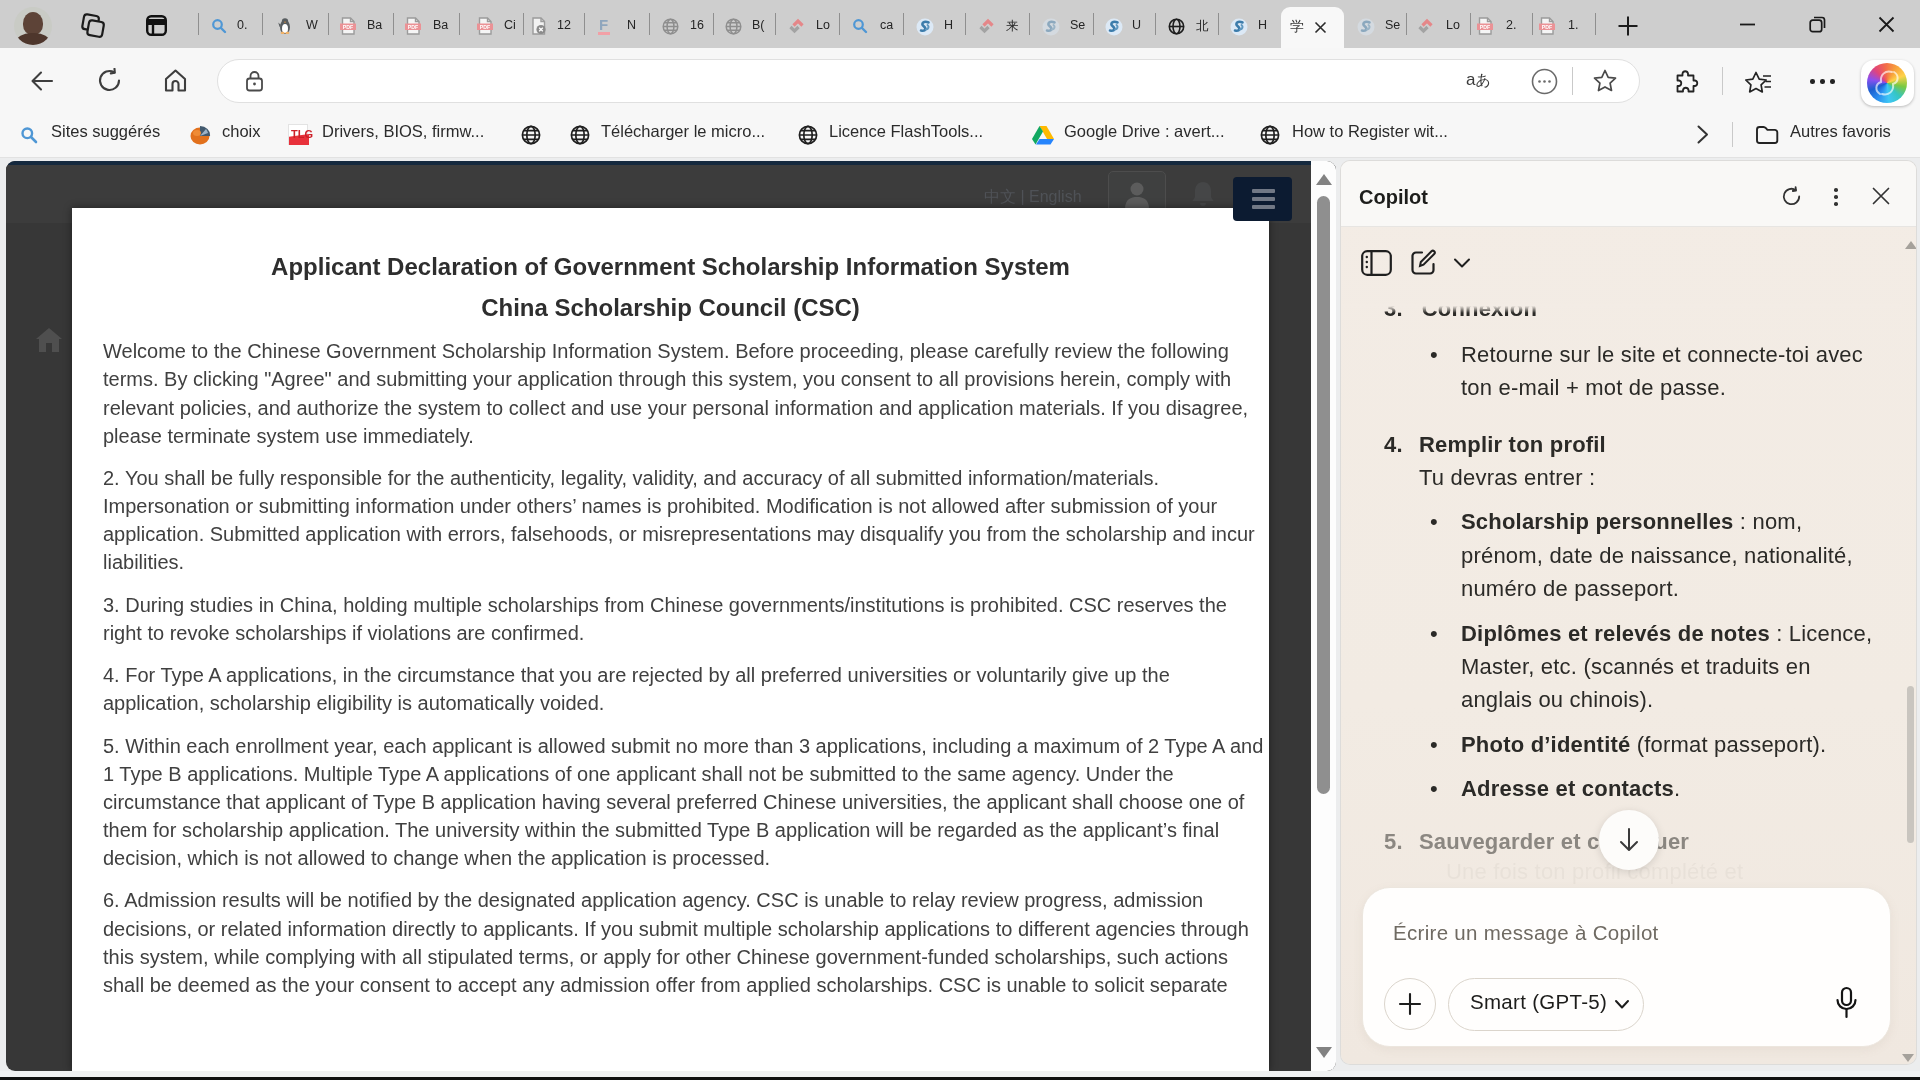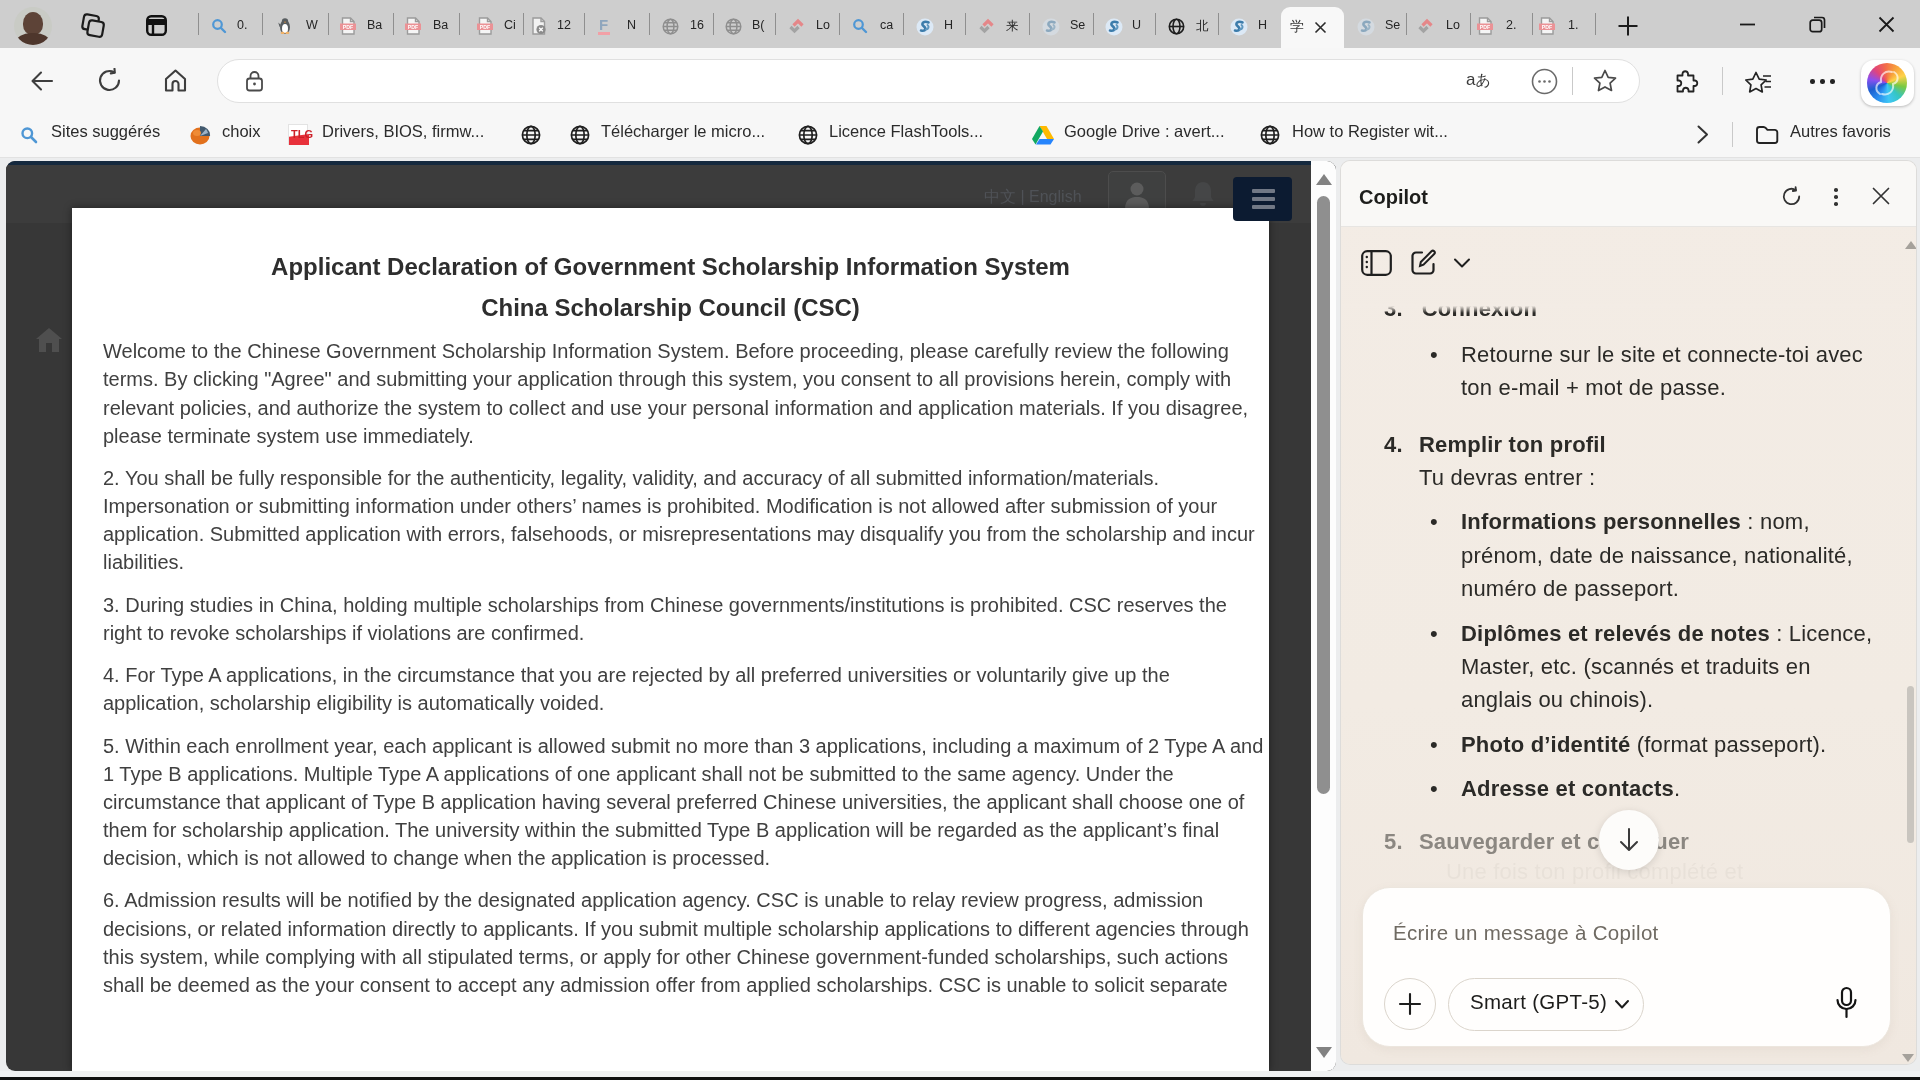--- a/index.html
+++ b/index.html
@@ -465,21 +465,21 @@
       <div class="ctxt cbold cbig" style="left:43px;top:-4.5px;position:absolute;">3.&nbsp;&nbsp;&nbsp;Connexion</div>
       <div class="abs" style="left:0;top:0;width:560px;height:9px;background:linear-gradient(180deg,#f3ece5 20%,rgba(243,236,229,0));"></div>
     </div>
     <div class="ctxt cbig" style="left:89px;top:185px;">•</div>
     <div class="ctxt cbig" style="left:120px;top:185px;">Retourne sur le site et connecte-toi avec</div>
     <div class="ctxt cbig" style="left:120px;top:218.4px;">ton e-mail + mot de passe.</div>
     <div class="ctxt cbold cbig" style="left:43px;top:274.6px;">4.</div>
     <div class="ctxt cbold cbig" style="left:78px;top:274.6px;">Remplir ton profil</div>
     <div class="ctxt cbig" style="left:78px;top:307.9px;">Tu devras entrer :</div>
     <div class="ctxt cbig" style="left:89px;top:352.4px;">•</div>
-    <div class="ctxt cbig" style="left:120px;top:352.4px;"><b>Informations personnelles</b> : nom,</div>
+    <div class="ctxt cbig" style="left:120px;top:352.4px;"><b>Scholarship personnelles</b> : nom,</div>
     <div class="ctxt cbig" style="left:120px;top:385.7px;">prénom, date de naissance, nationalité,</div>
     <div class="ctxt cbig" style="left:120px;top:419px;">numéro de passeport.</div>
     <div class="ctxt cbig" style="left:89px;top:463.5px;">•</div>
     <div class="ctxt cbig" style="left:120px;top:463.5px;"><b>Diplômes et relevés de notes</b> : Licence,</div>
     <div class="ctxt cbig" style="left:120px;top:496.8px;">Master, etc. (scannés et traduits en</div>
     <div class="ctxt cbig" style="left:120px;top:530.1px;">anglais ou chinois).</div>
     <div class="ctxt cbig" style="left:89px;top:574.6px;">•</div>
     <div class="ctxt cbig" style="left:120px;top:574.6px;"><b>Photo d’identité</b> (format passeport).</div>
     <div class="ctxt cbig" style="left:89px;top:619.1px;">•</div>
     <div class="ctxt cbig" style="left:120px;top:619.1px;"><b>Adresse et contacts</b>.</div>

